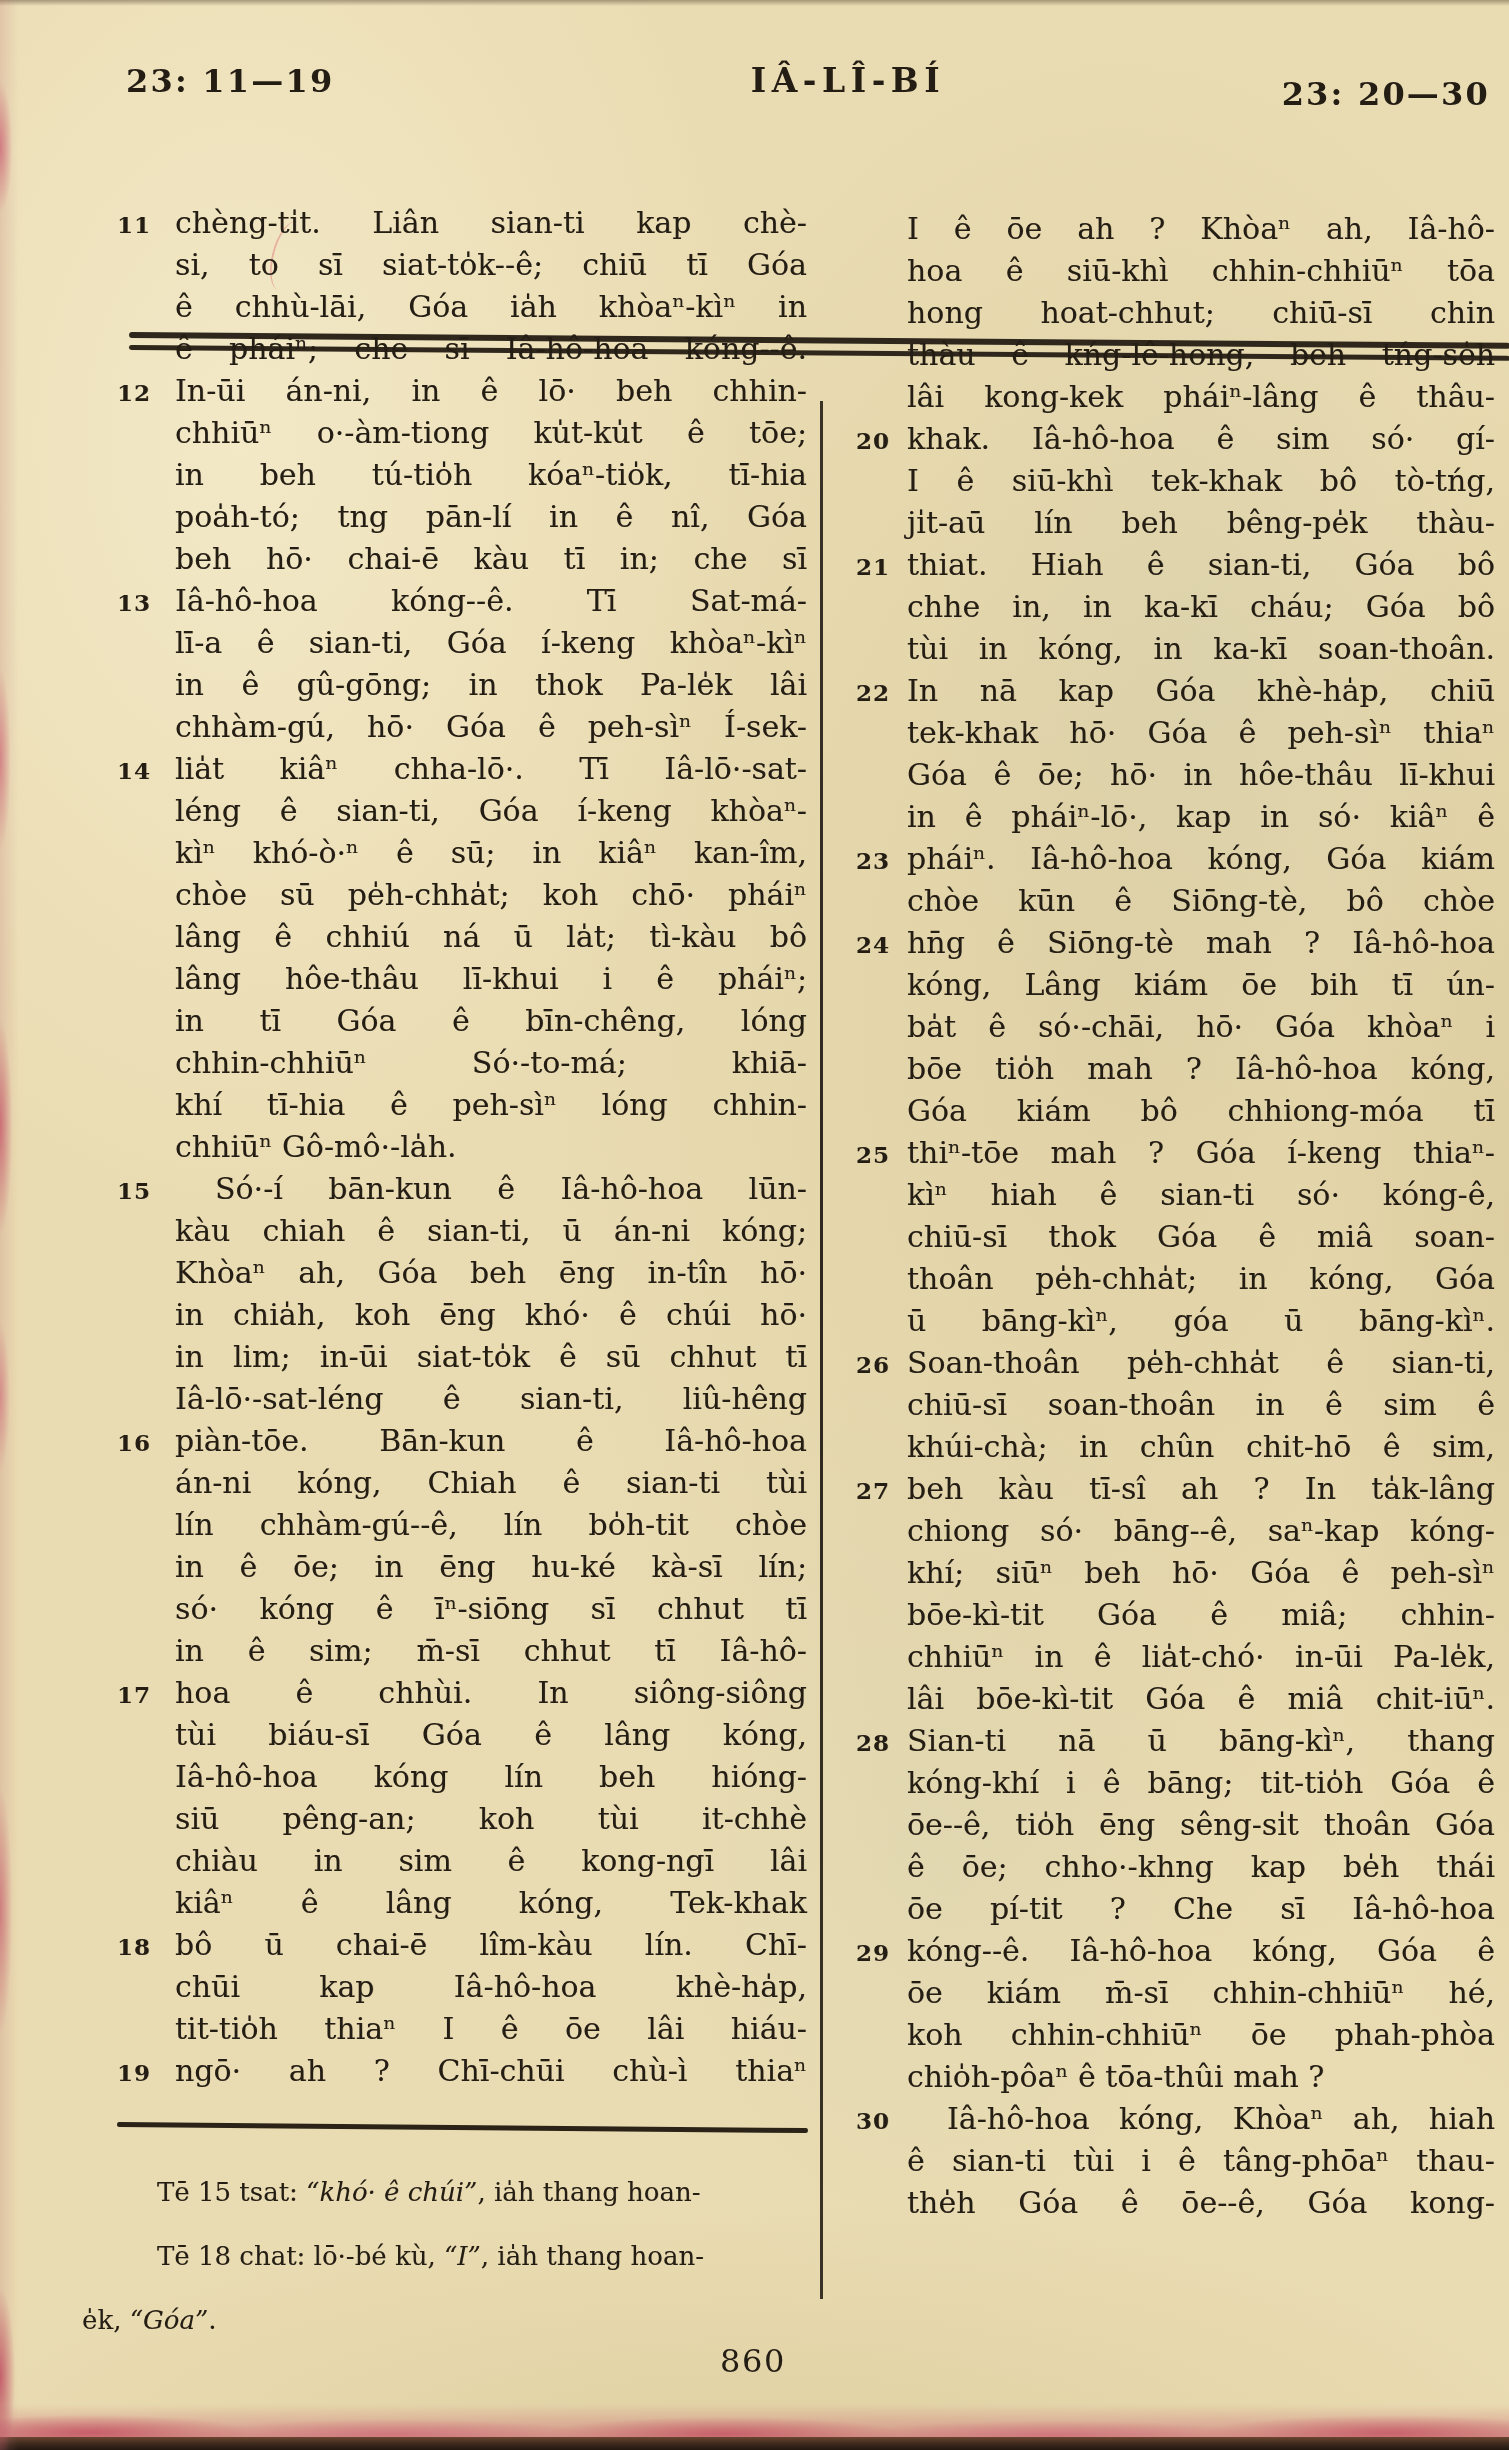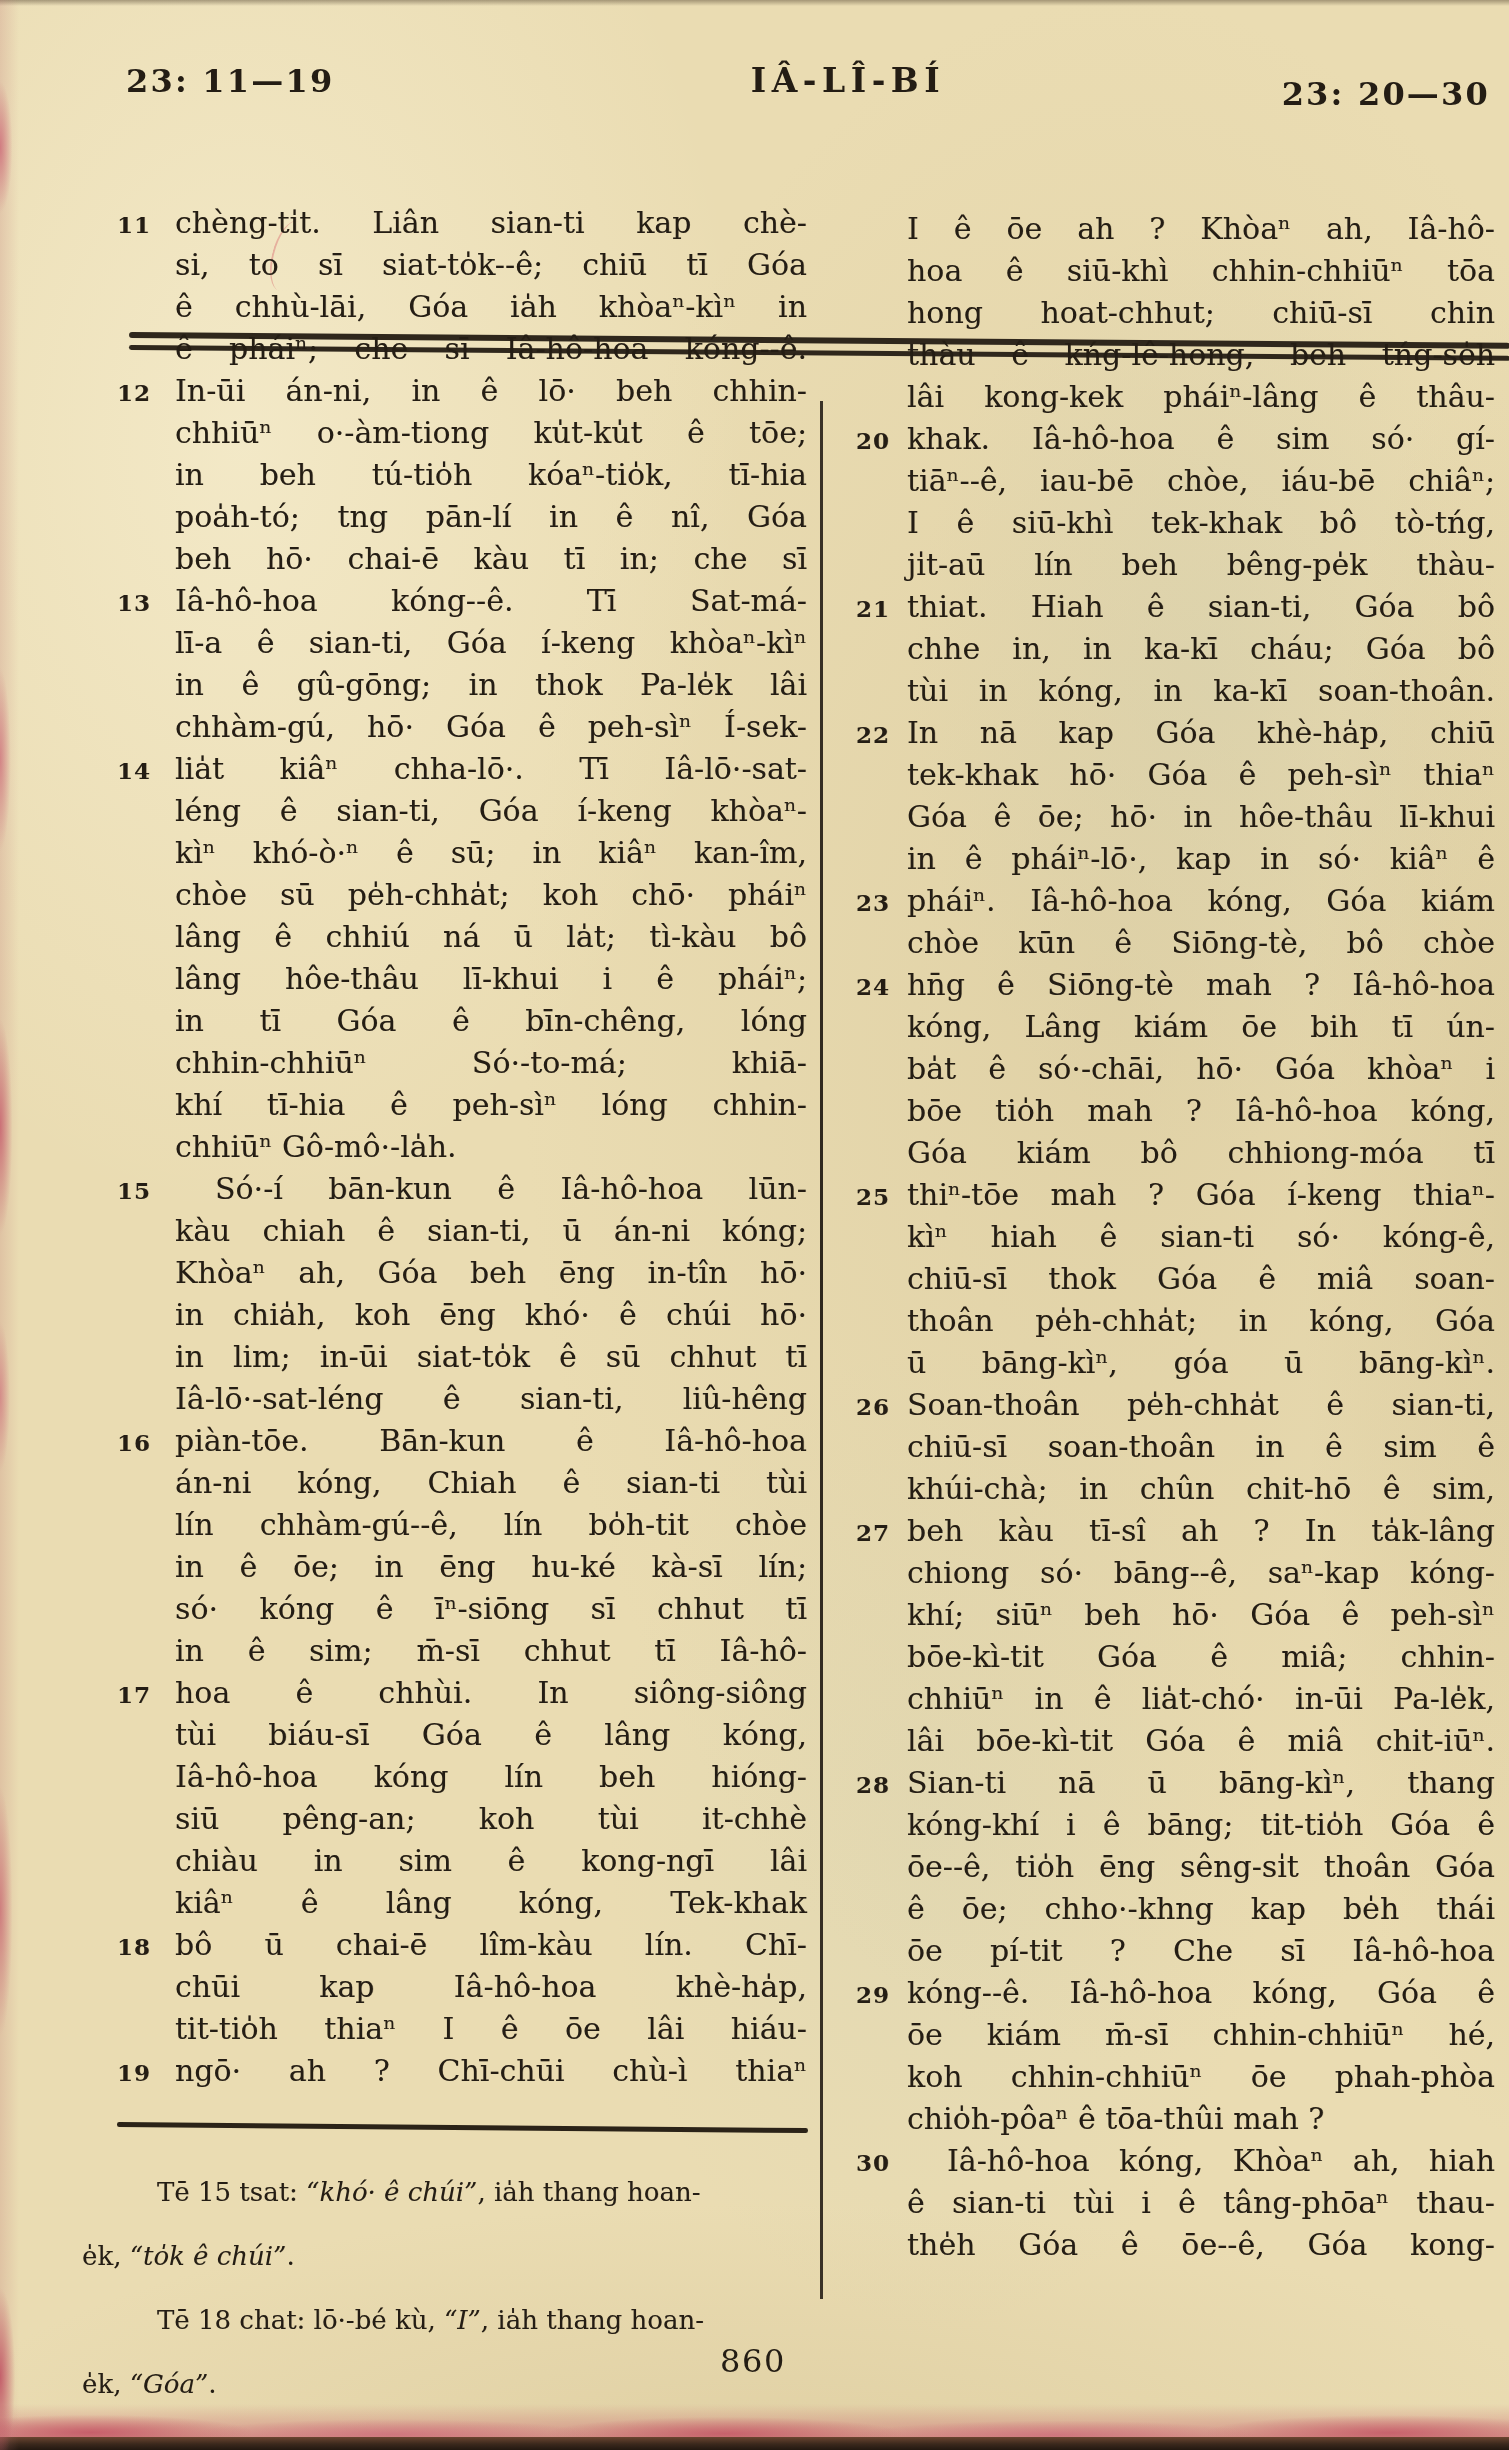--- a/index.html
+++ b/index.html
@@ -297,24 +297,20 @@
       <div class="line">
         <span class="vnum"></span>
         <span class="txt">lâi kong-kek pháiⁿ-lâng ê thâu-</span>
       </div>
       <div class="line">
         <span class="vnum">20</span>
         <span class="txt">khak.  Iâ-hô-hoa ê sim só· gí-</span>
       </div>
       <div class="line">
         <span class="vnum"></span>
-        <span class="txt">tiāⁿ--ê, iau-bē chòe, iáu-bē chiâⁿ;</span>
-      </div>
-      <div class="line">
-        <span class="vnum"></span>
         <span class="txt">I ê siū-khì tek-khak bô tò-tńg,</span>
       </div>
       <div class="line">
         <span class="vnum"></span>
         <span class="txt">ji̍t-aū lín beh bêng-pe̍k thàu-</span>
       </div>
       <div class="line">
         <span class="vnum">21</span>
         <span class="txt">thiat.  Hiah ê sian-ti, Góa bô</span>
       </div>
@@ -472,21 +468,20 @@
       </div>
       <div class="line">
         <span class="vnum"></span>
         <span class="txt">the̍h Góa ê ōe--ê, Góa kong-</span>
       </div>
     </div>
 
   <div class="fn-rule"></div>
   <div class="footnotes" id="footnotes">
       <div class="fn-line indent"><span>Tē 15 tsat: </span><span class="it">“khó· ê chúi”</span><span>, ia̍h thang hoan-</span></div>
-      <div class="fn-line"><span>e̍k, </span><span class="it">“to̍k ê chúi”</span><span>.</span></div>
       <div class="fn-line indent"><span>Tē 18 chat: lō·-bé kù, </span><span class="it">“I”</span><span>, ia̍h thang hoan-</span></div>
       <div class="fn-line"><span>e̍k, </span><span class="it">“Góa”</span><span>.</span></div>
     </div>
 
   <div class="pageno">860</div>
 
   <div class="edge-bottom-pink"></div>
   <div class="edge-bottom-dark"></div>
   <div class="edge-left"></div>
 </div>

